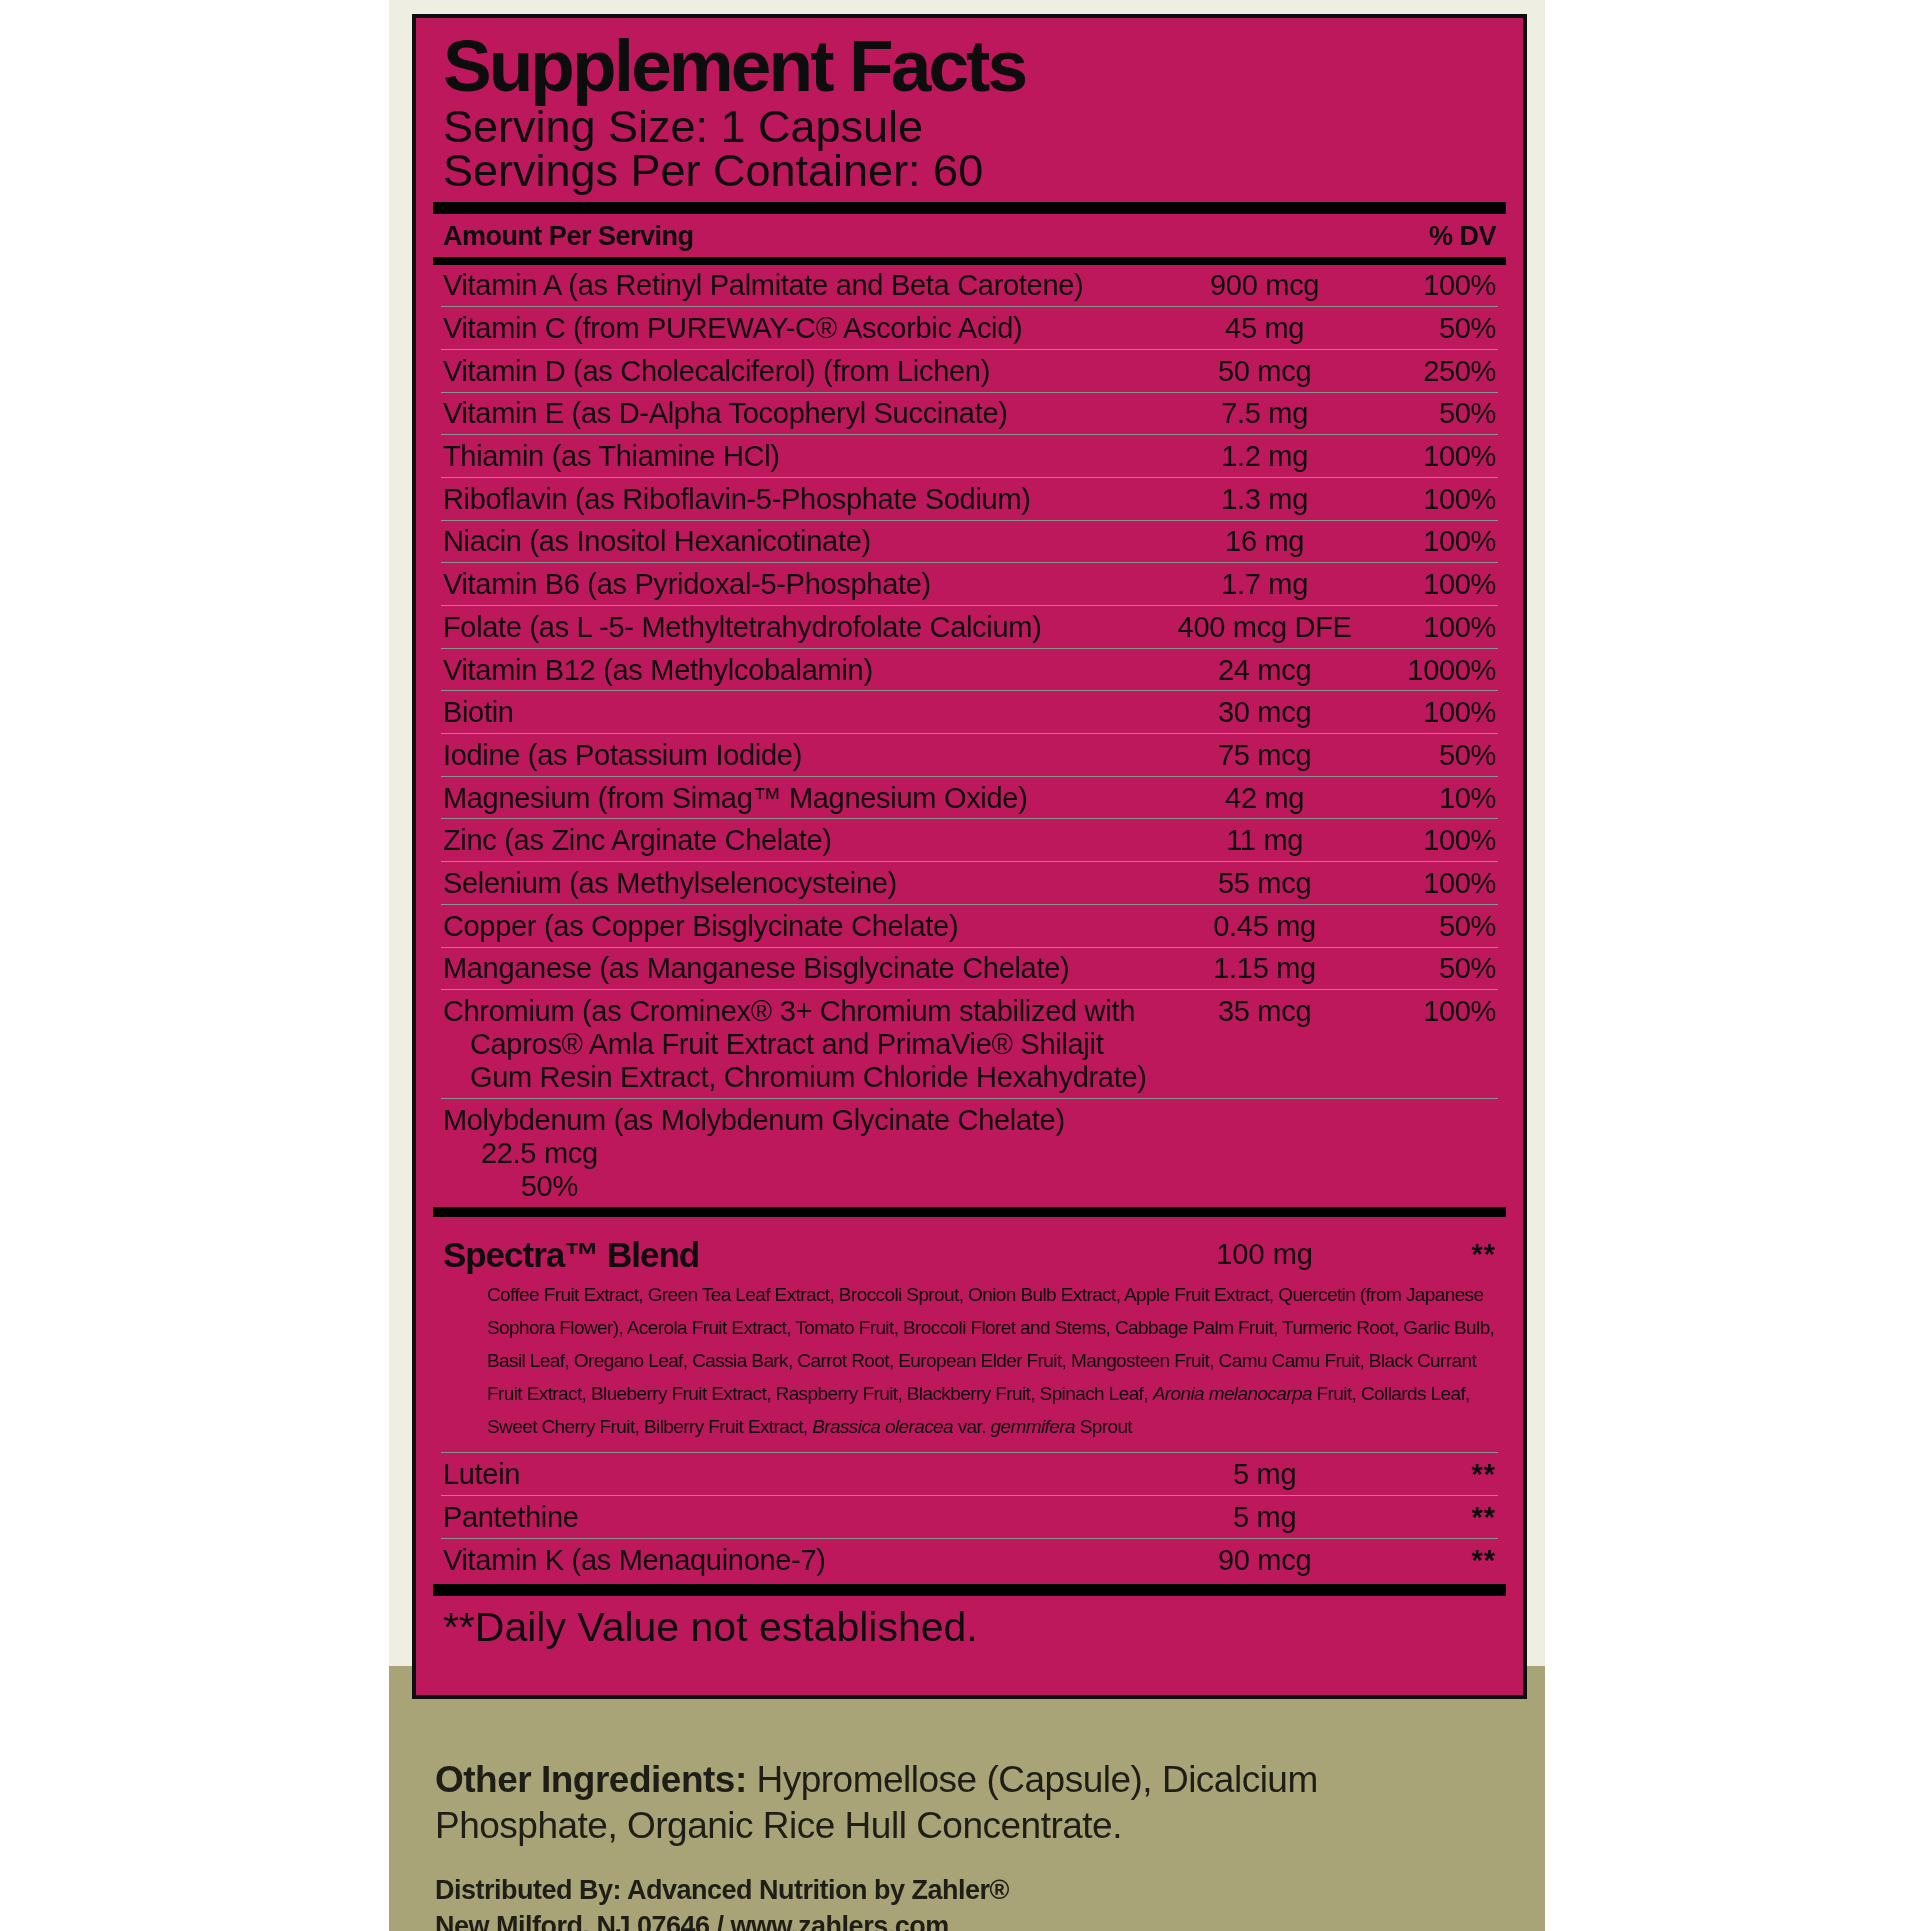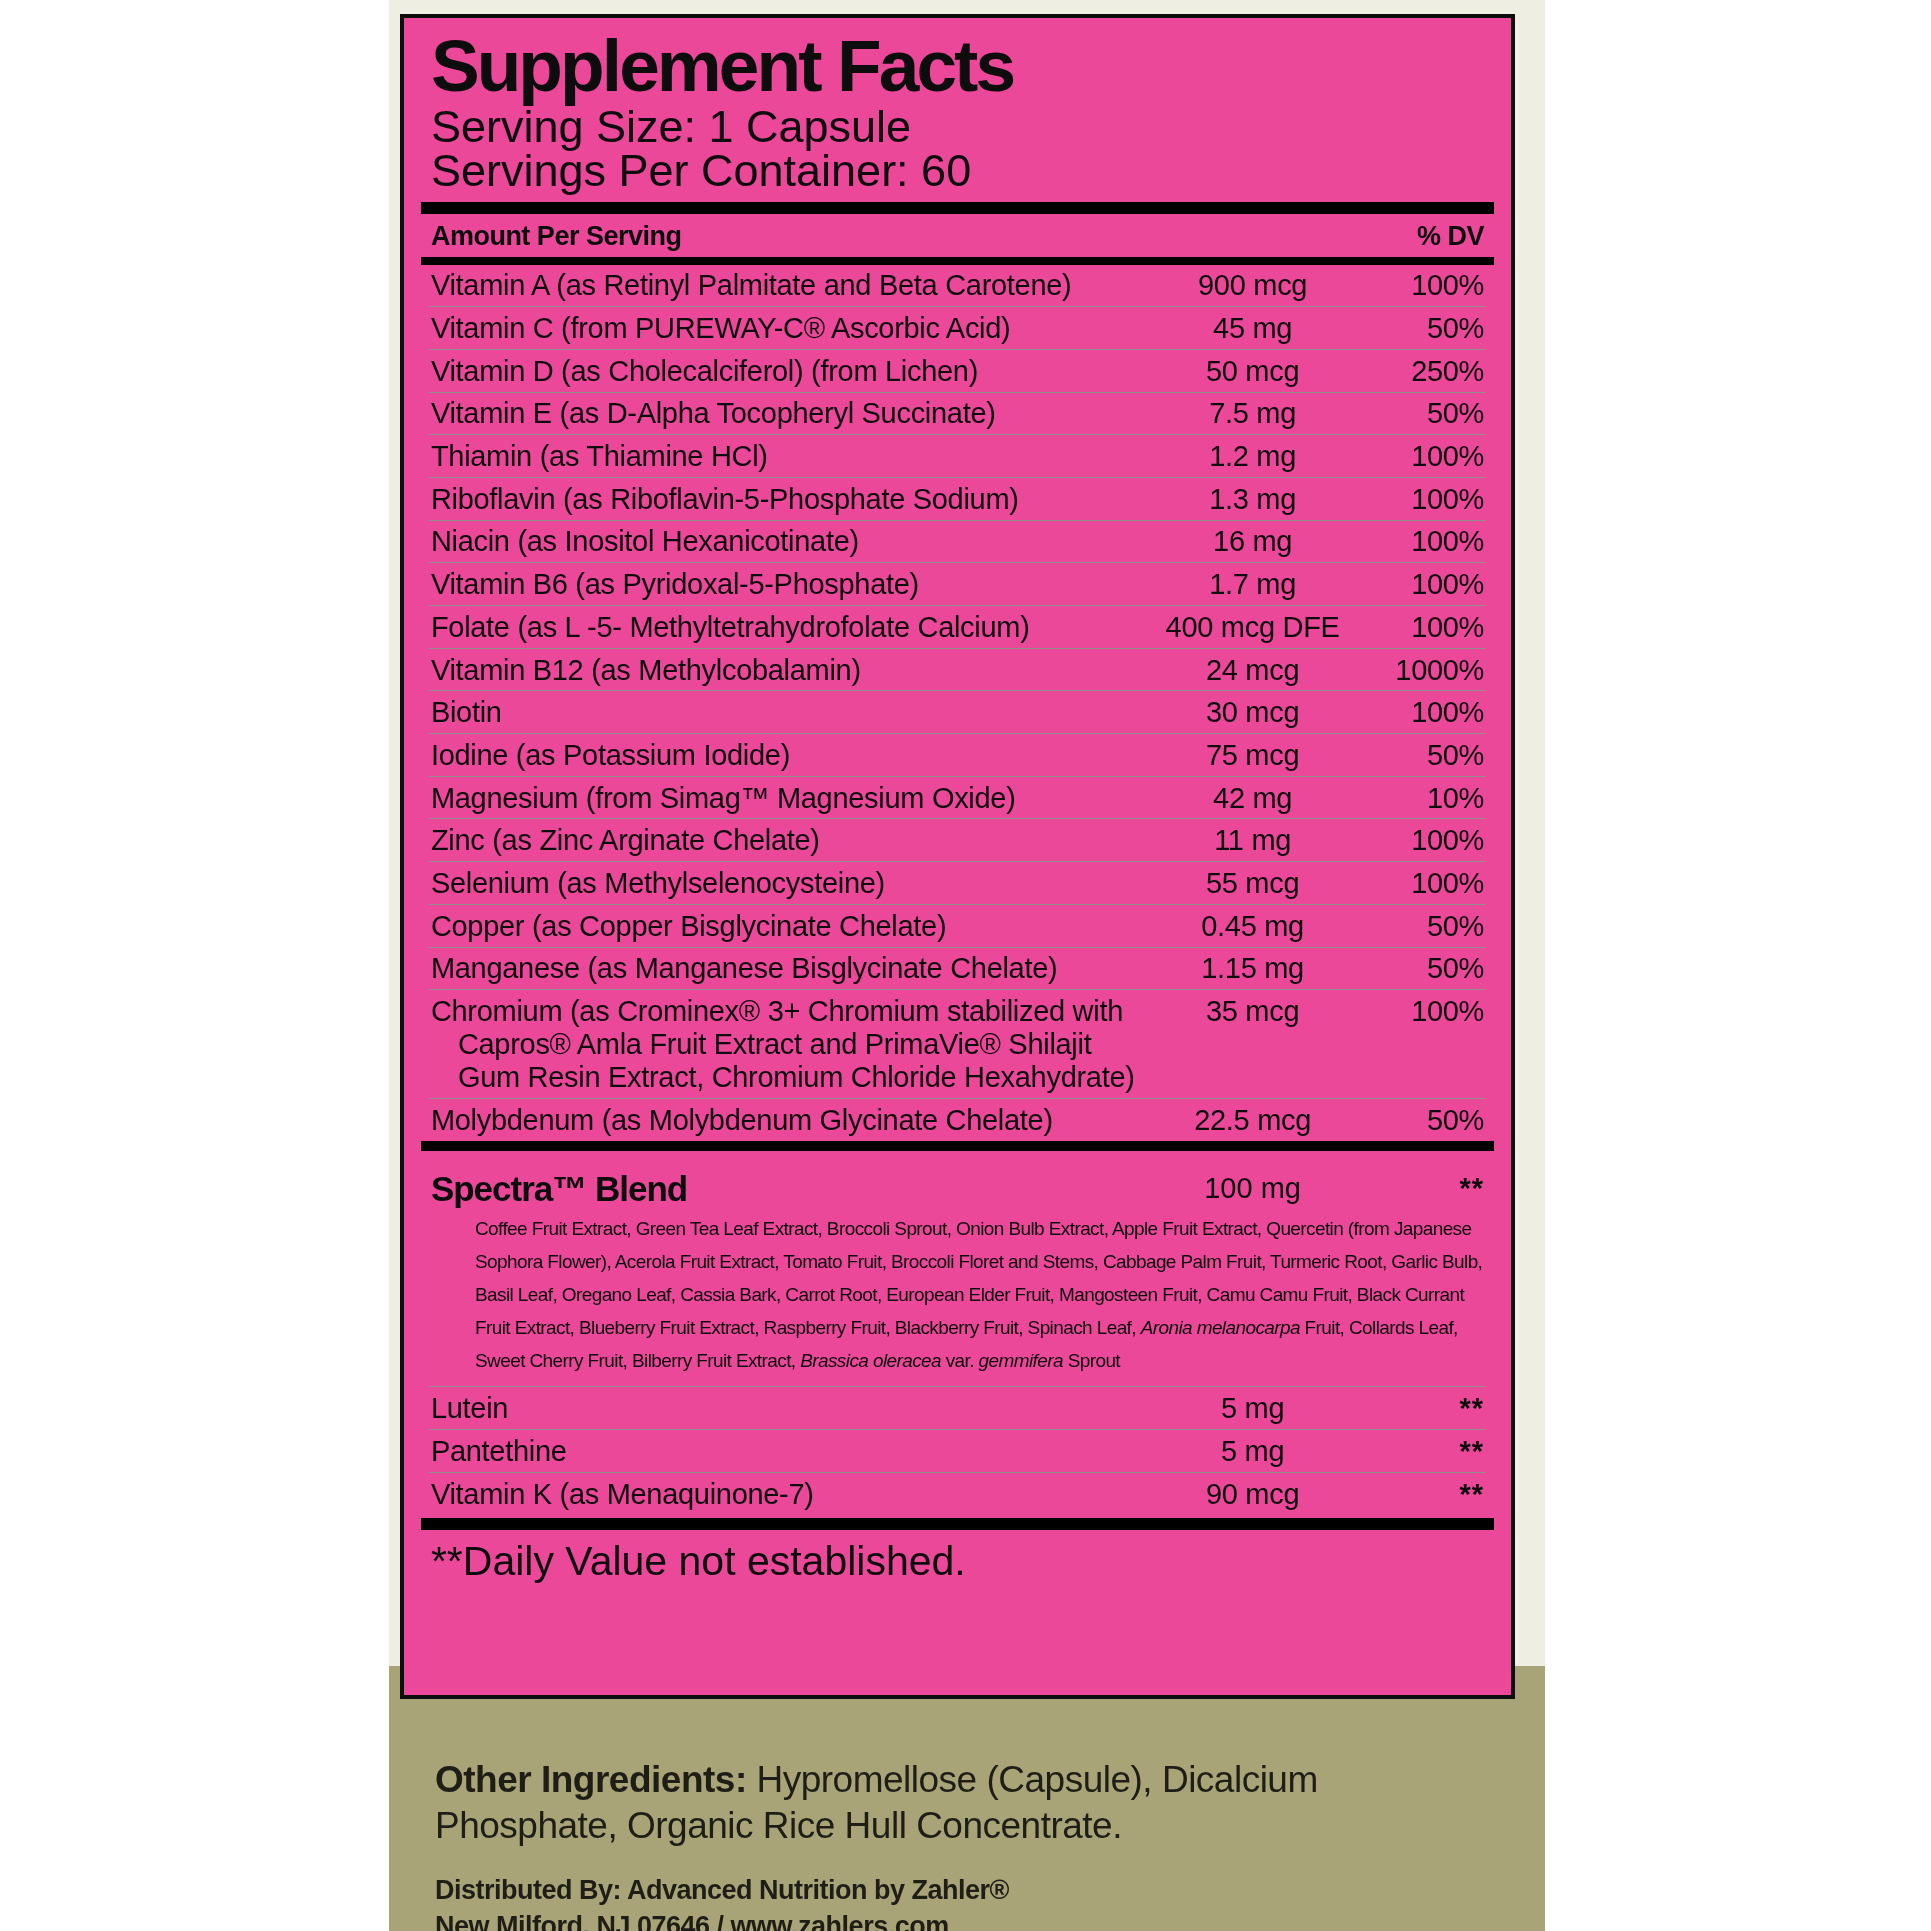--- a/index.html
+++ b/index.html
@@ -3,36 +3,36 @@
 <meta charset="utf-8">
 <style>
   html,body{margin:0;padding:0;background:#ffffff;}
   #canvas{
     position:relative;width:1931px;height:1931px;background:#ffffff;overflow:hidden;
     font-family:"Liberation Sans","DejaVu Sans",sans-serif;color:#0d0d0d;
   }
   .label-area{position:absolute;left:389px;top:0;width:1156px;height:1931px;background:#efeee3;}
   .olive-band{position:absolute;left:0;right:0;top:1666px;bottom:0;background:#a9a478;}
   .facts-panel{
-    position:absolute;left:11px;top:13.5px;width:1115px;min-height:1685px;
-    background:#ec4899;border:4.8px solid #0d0d0d;box-sizing:border-box;
+    position:absolute;left:23px;top:13.5px;width:1115px;min-height:1685px;
+    background:#be185d;border:4.8px solid #0d0d0d;box-sizing:border-box;
     padding:5.8px 25px 9.7px 25px;
   }
   .facts-title{margin:3.9px 0 0 1.9px;font-size:73px;line-height:77px;font-weight:bold;letter-spacing:-2.9px;}
   .serving-line{margin:1.9px 0 0 1.9px;font-size:45px;line-height:42px;}
   .bar{background:#000;margin-left:-7.7px;margin-right:-7.7px;}
   .bar-thick{height:12.6px;margin-top:9.7px;}
   .bar-med{height:7.7px;}
   .bar-spectra{height:10.6px;}
   .bar-footnote{height:11.6px;margin-top:3.9px;}
   .header-row{display:flex;justify-content:space-between;align-items:center;
     font-weight:bold;font-size:27px;letter-spacing:-0.5px;padding:6.8px 1.9px 4.8px 1.9px;}
   .row{display:flex;align-items:flex-start;padding:4.8px 1.9px 3.9px 1.9px;border-bottom:1.9px solid #8f8f8f;
     font-size:29px;line-height:33px;letter-spacing:-0.3px;}
-  .rows .row:last-child{border-bottom:none;}
+  .rows .row:last-child{border-bottom:none;flex-direction:column;}
   .row .name{flex:1;padding-left:27px;text-indent:-27px;}
   .row .amt{width:193px;text-align:center;white-space:nowrap;}
   .row .dv{width:135px;text-align:right;white-space:nowrap;}
   .extra-rows .row{border-bottom:none;border-top:1.9px solid #8f8f8f;}
   .dv-stars{font-weight:bold;letter-spacing:1px;}
   .blend-row{display:flex;align-items:flex-end;padding:9.7px 1.9px 1.9px 1.9px;font-size:29px;line-height:35px;}
   .blend-row .name{flex:1;font-size:35px;font-weight:bold;letter-spacing:-1px;}
   .blend-row .amt{width:193px;text-align:center;white-space:nowrap;margin-top:10px;}
   .blend-row .dv{width:135px;text-align:right;margin-top:-1.9px;}
   .blend-desc{margin:3.9px 0 9.7px 46px;font-size:19px;line-height:33px;letter-spacing:-0.6px;}

